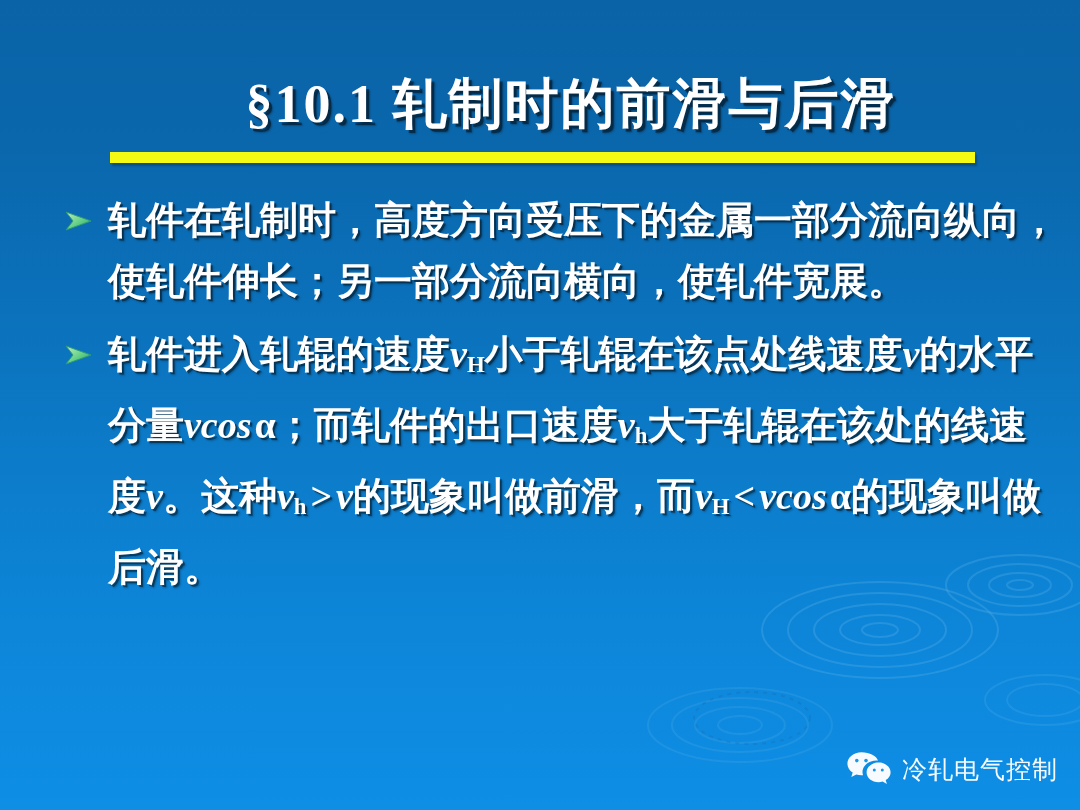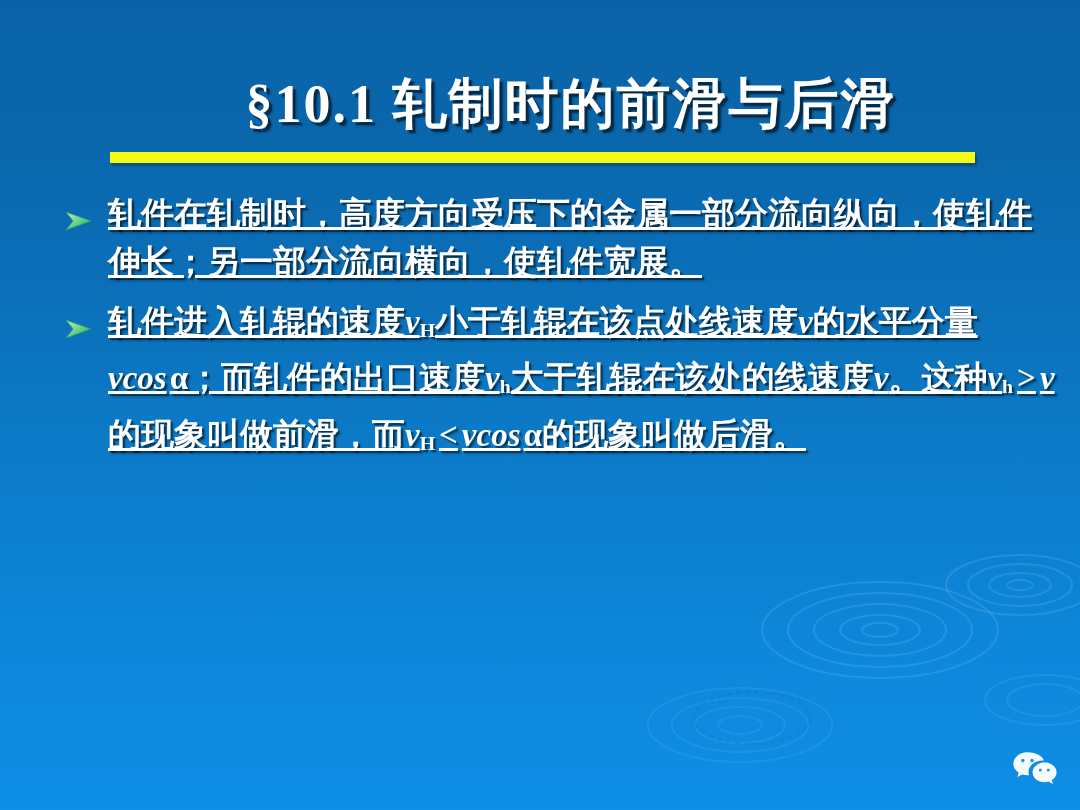--- a/index.html
+++ b/index.html
@@ -68,27 +68,26 @@
     left: 62px;
     top: 190px;
     width: 1000px;
   }
   .bullet {
     position: relative;
     display: block;
     padding-left: 46px;
     margin-bottom: 12px;
     color: #ffffff;
-    font-size: 33px;
-    font-weight: bold;
-    line-height: 48px;
+    font-size: 38px;
+    font-weight: bold;
+    line-height: 61px;
     text-shadow: 2px 2px 0 rgba(0,0,0,.40),
                  3px 3px 2px rgba(0,0,0,.25);
     font-family: "Liberation Serif", "DejaVu Serif", serif;
-    text-decoration: underline;
   }
   .bullet .marker {
     position: absolute;
     left: 2px;
     top: 0;
     width: 32px;
     height: 61px;
     line-height: 61px;
     display: block;
   }
@@ -215,15 +214,16 @@
           <path d="M44.6 22.4c0-5.4-5.4-9.8-12.0-9.8s-12.0 4.4-12.0 9.8c0 5.4 5.4 9.8 12.0 9.8 1.4 0 2.7-.2 4.0-.6l4.3 2.3-1.2-3.8c2.9-1.8 4.9-4.6 4.9-7.7z"></path>
         </g>
         <g fill="#1a9ae8">
           <circle cx="10.8" cy="10.6" r="1.8"></circle>
           <circle cx="20.0" cy="10.6" r="1.8"></circle>
           <circle cx="28.3" cy="20.0" r="1.5"></circle>
           <circle cx="36.3" cy="20.0" r="1.5"></circle>
         </g>
       </svg>
     </span>
+    <span class="wm-label">冷轧电气控制</span>
   </div>
 
 </div>
 
 </body></html>

